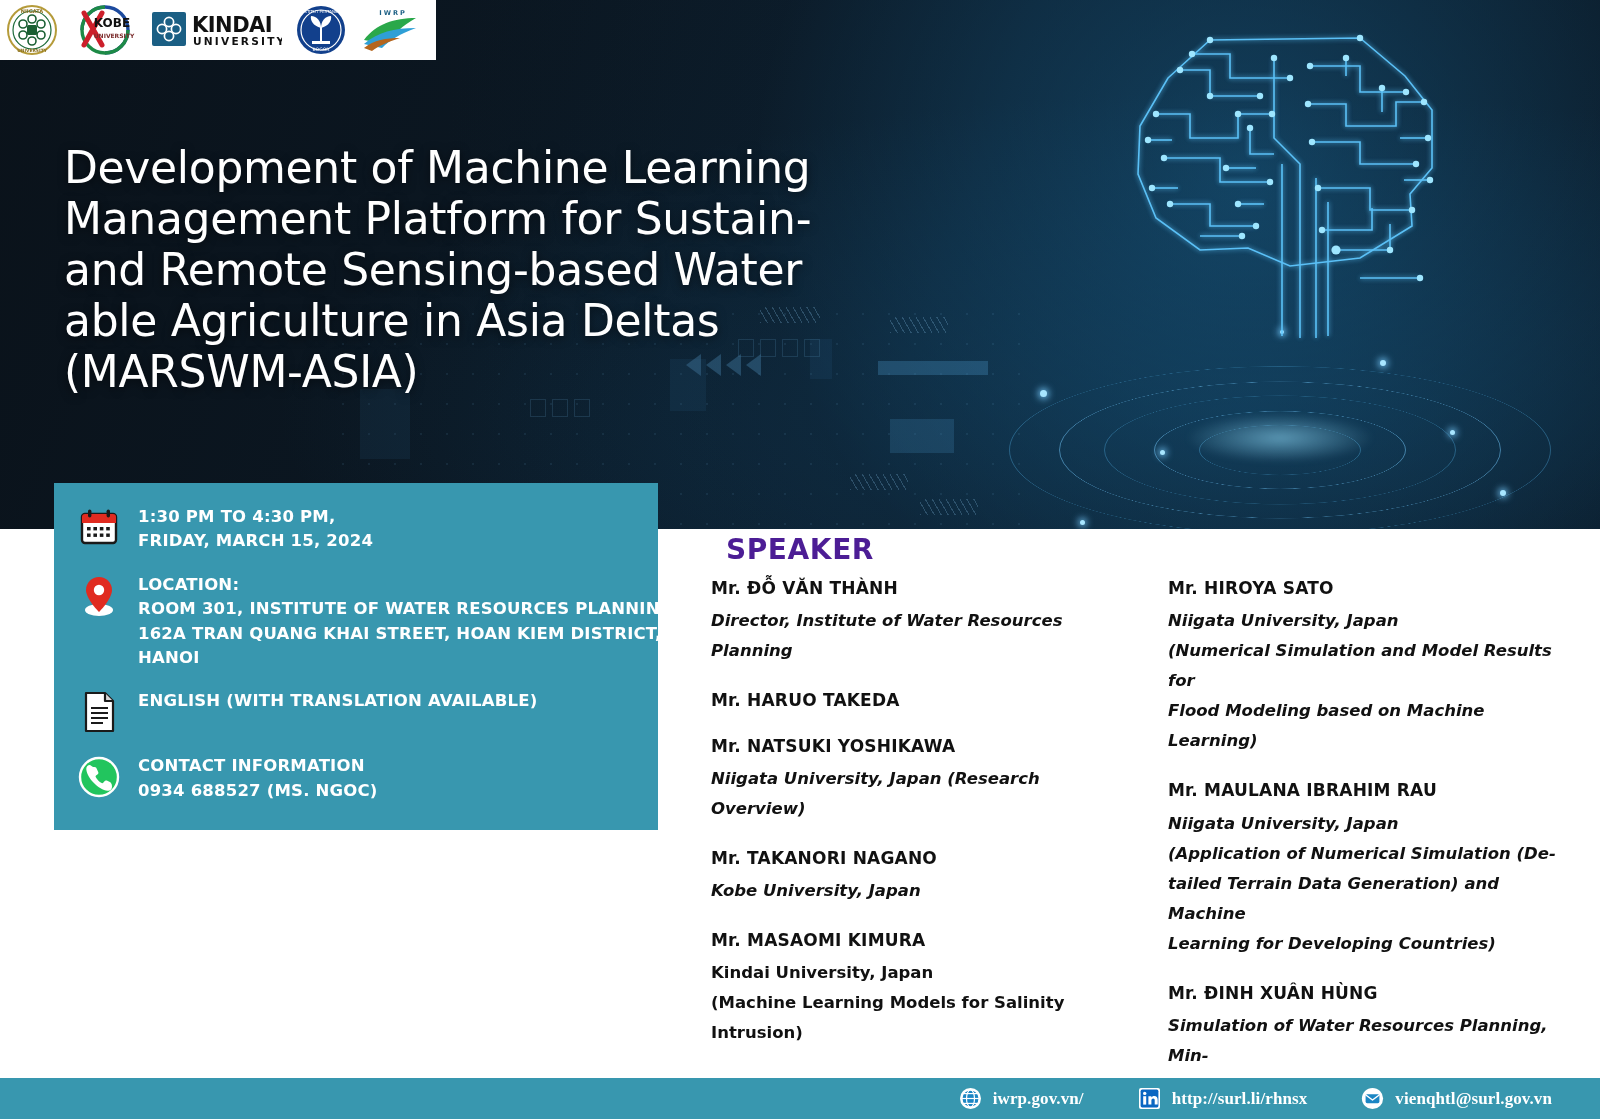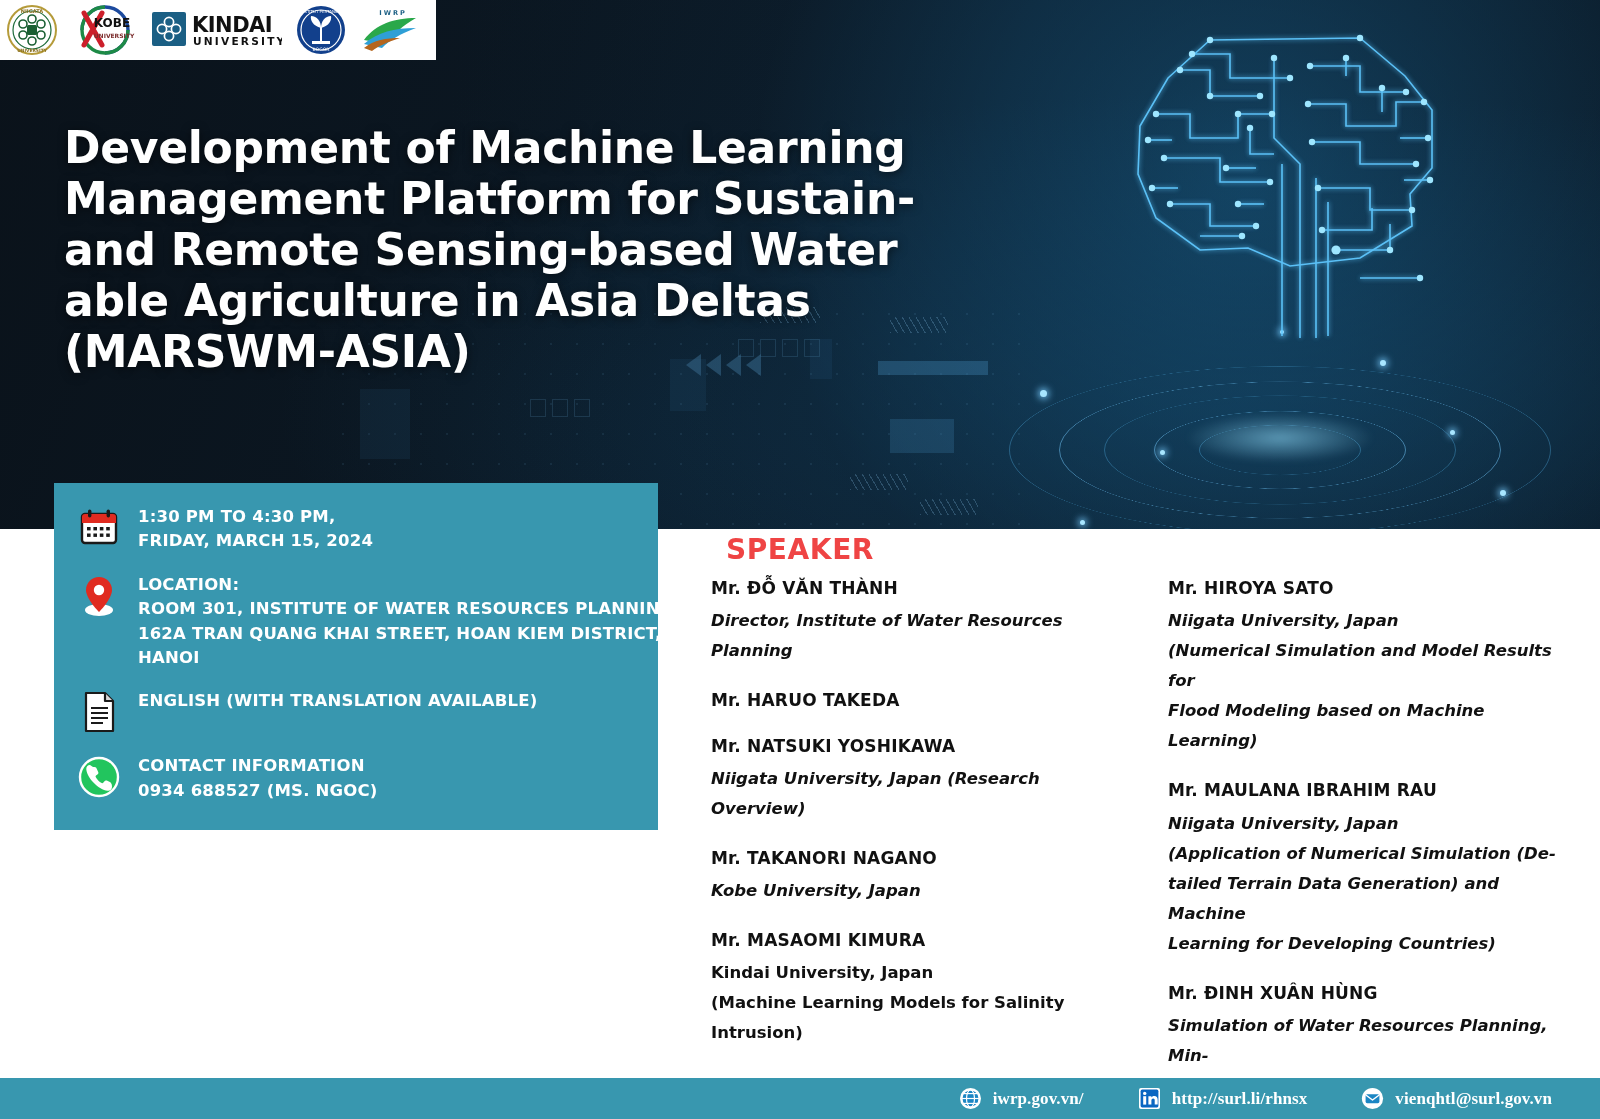--- a/index.html
+++ b/index.html
@@ -58,22 +58,22 @@
   
   .logobar{
     position:absolute;left:0;top:0;width:436px;height:60px;background:#ffffff;
     display:flex;align-items:center;gap:14px;padding:0 6px;box-sizing:border-box;z-index:6;
   }
   .logo{height:52px;display:flex;align-items:center;justify-content:center;flex:0 0 auto;}
   .logo svg{display:block;}
 
   
   .title{
-    position:absolute;left:64px;top:122px;width:820px;z-index:5;
-    color:#ffffff;font-weight:700;font-size:44px;line-height:1.16;
+    position:absolute;left:64px;top:142px;width:820px;z-index:5;
+    color:#ffffff;font-weight:400;font-size:44px;line-height:1.16;
     letter-spacing:-.3px;
     text-shadow:0 2px 10px rgba(0,0,0,.55);
     font-family:"DejaVu Sans","Liberation Sans",sans-serif;
   }
   .title span{display:block;white-space:pre;}
 
   
   .infobox{
     position:absolute;left:54px;top:483px;width:604px;height:347px;
     background:#3897af;z-index:7;box-sizing:border-box;padding:22px 22px 18px 22px;
@@ -81,21 +81,21 @@
   .inforow{display:flex;align-items:flex-start;gap:16px;margin-bottom:19px;}
   .inforow:last-child{margin-bottom:0;}
   .ico{flex:0 0 46px;width:46px;height:46px;display:flex;align-items:center;justify-content:center;}
   .ico svg{display:block;}
   .infotext{color:#ffffff;font-weight:700;font-size:16.5px;line-height:1.48;letter-spacing:.2px;}
   .infotext div{white-space:pre;}
 
   
   .speaker-head{
     position:absolute;left:0;top:533px;width:1600px;text-align:center;
-    color:#ef4444;font-weight:800;font-size:28px;letter-spacing:.6px;z-index:4;
+    color:#4c1d95;font-weight:800;font-size:28px;letter-spacing:.6px;z-index:4;
   }
   .spk-col{position:absolute;z-index:4;}
   .spk-col.left{left:711px;top:578px;width:420px;}
   .spk-col.right{left:1168px;top:578px;width:400px;}
   .spk{margin-bottom:24px;}
   .spk:last-child{margin-bottom:0;}
   .spk-name{color:#111;font-weight:800;font-size:17px;letter-spacing:.2px;margin-bottom:7px;line-height:1.25;}
   .spk-aff{color:#111;font-weight:700;font-style:italic;font-size:16.5px;line-height:1.82;}
   .spk-aff.upright{font-style:normal;}
   .spk-aff div{margin:0;}

